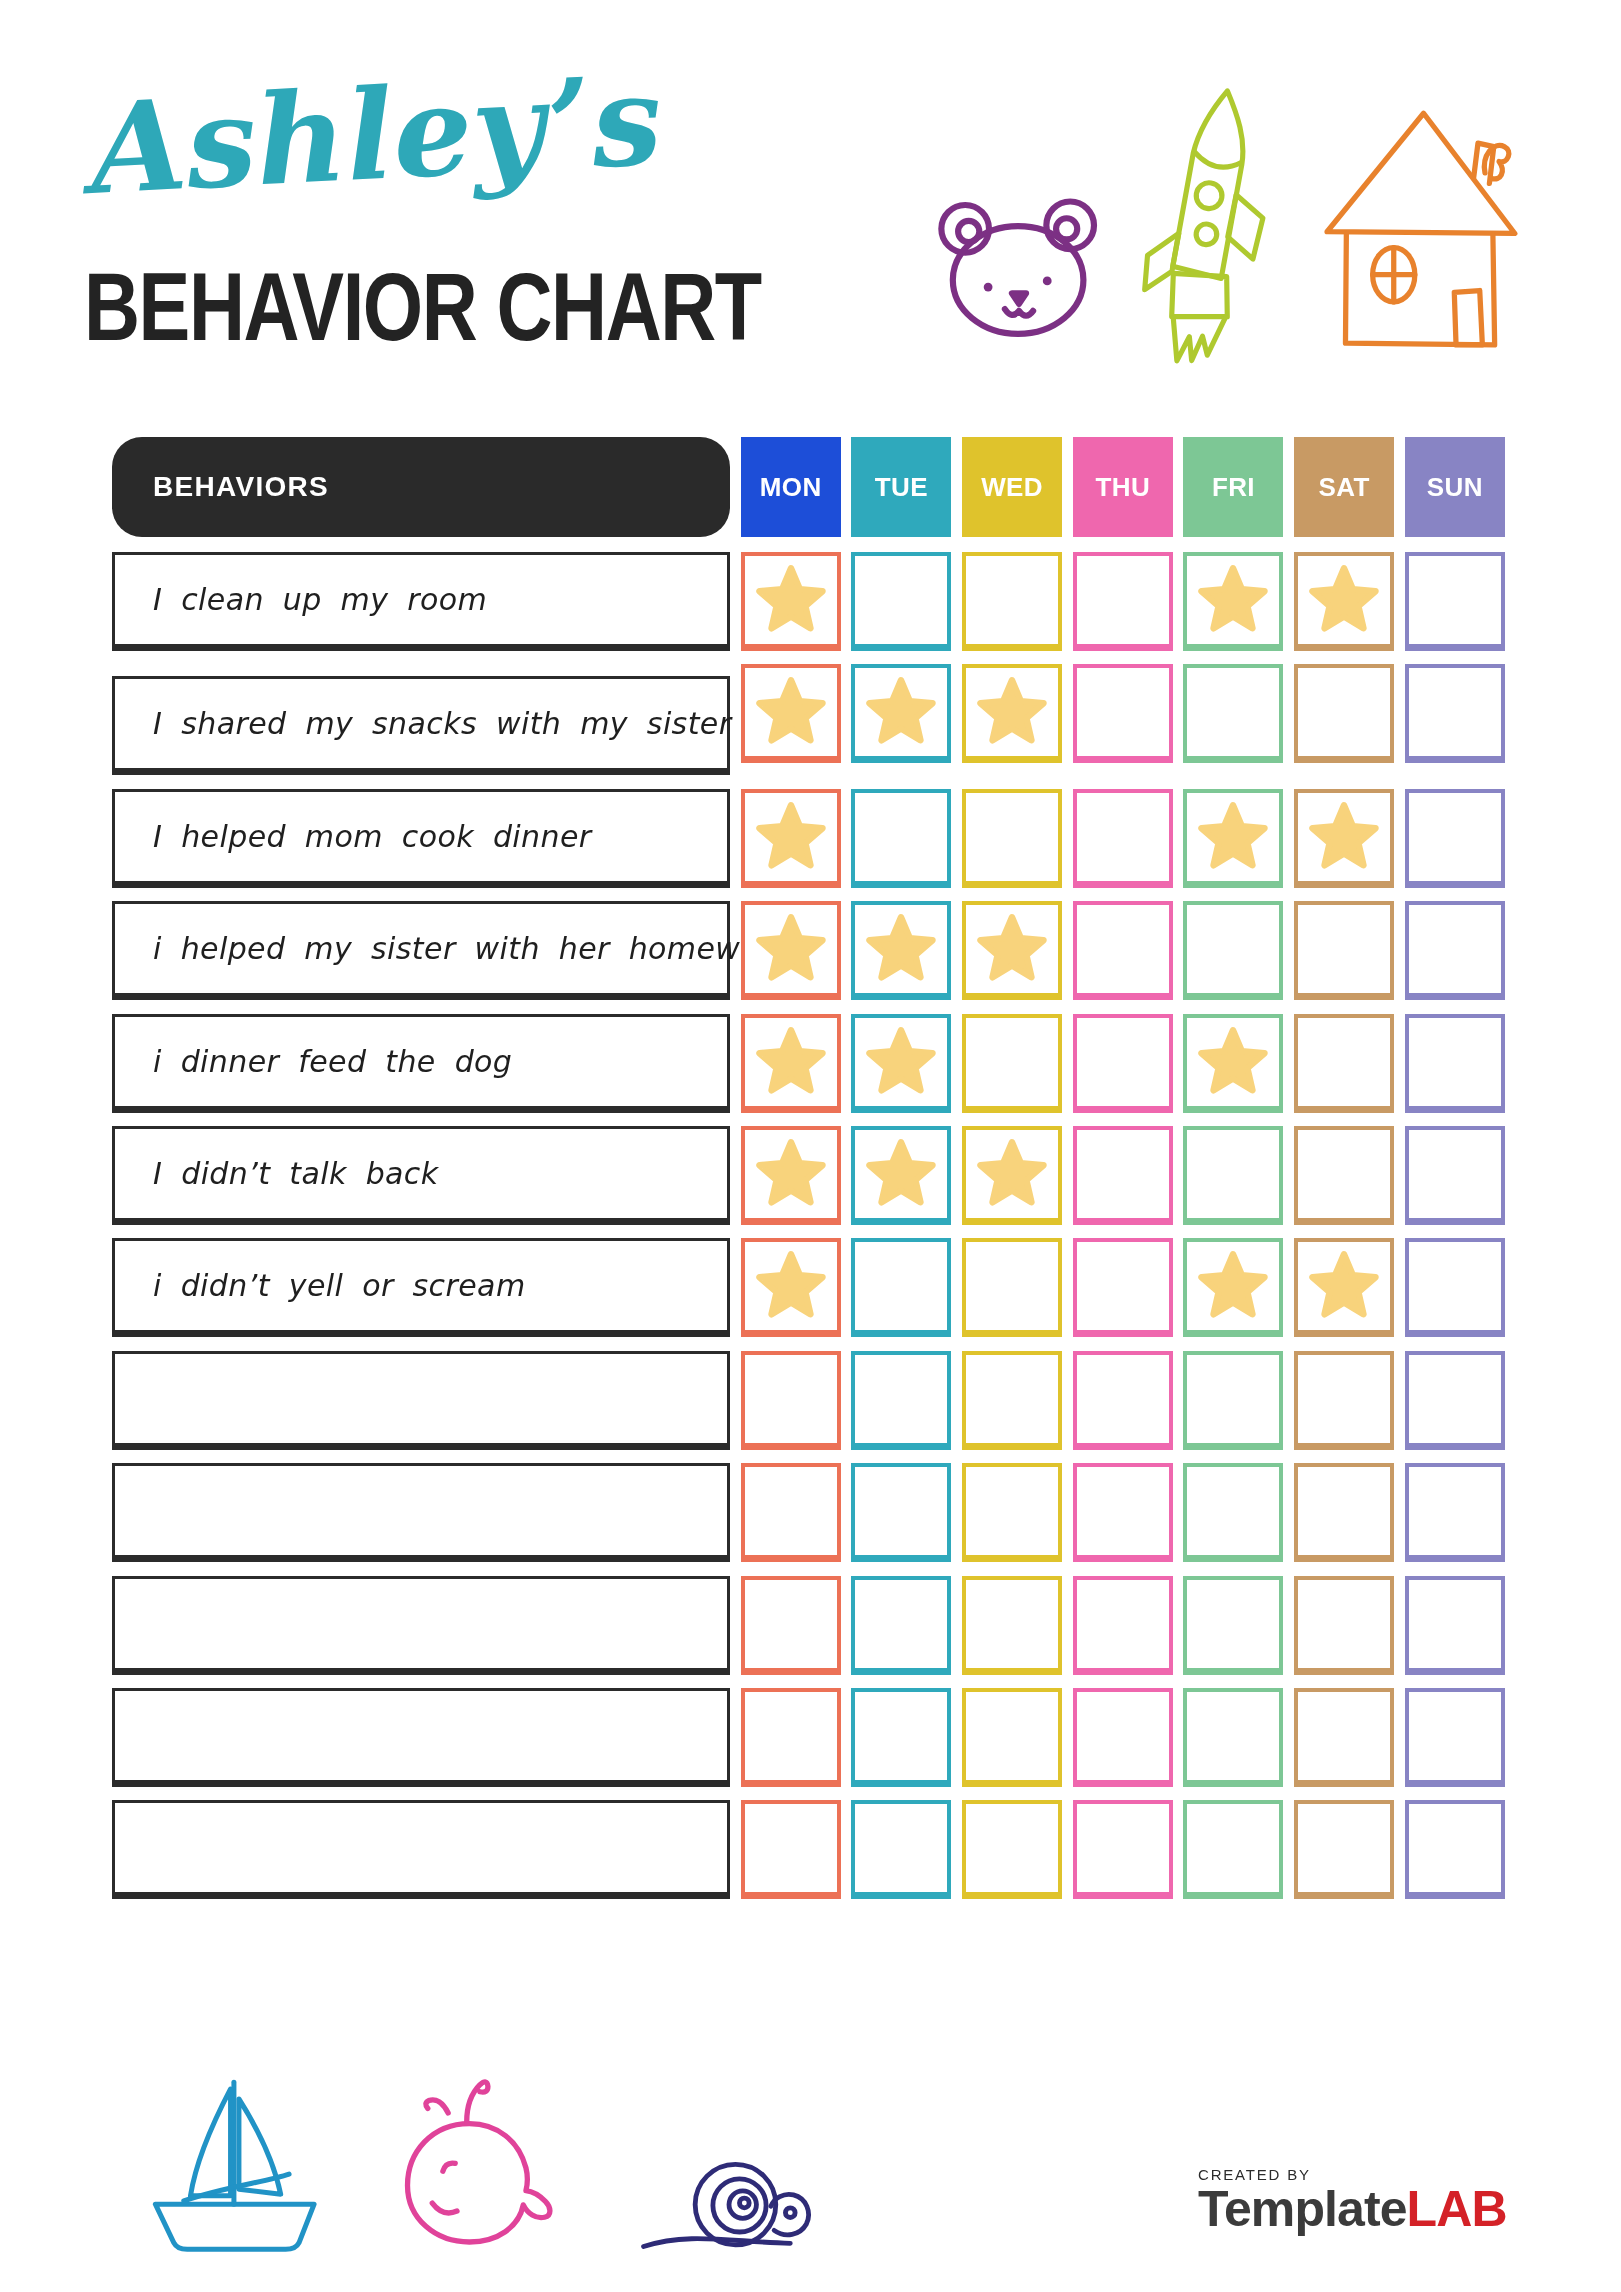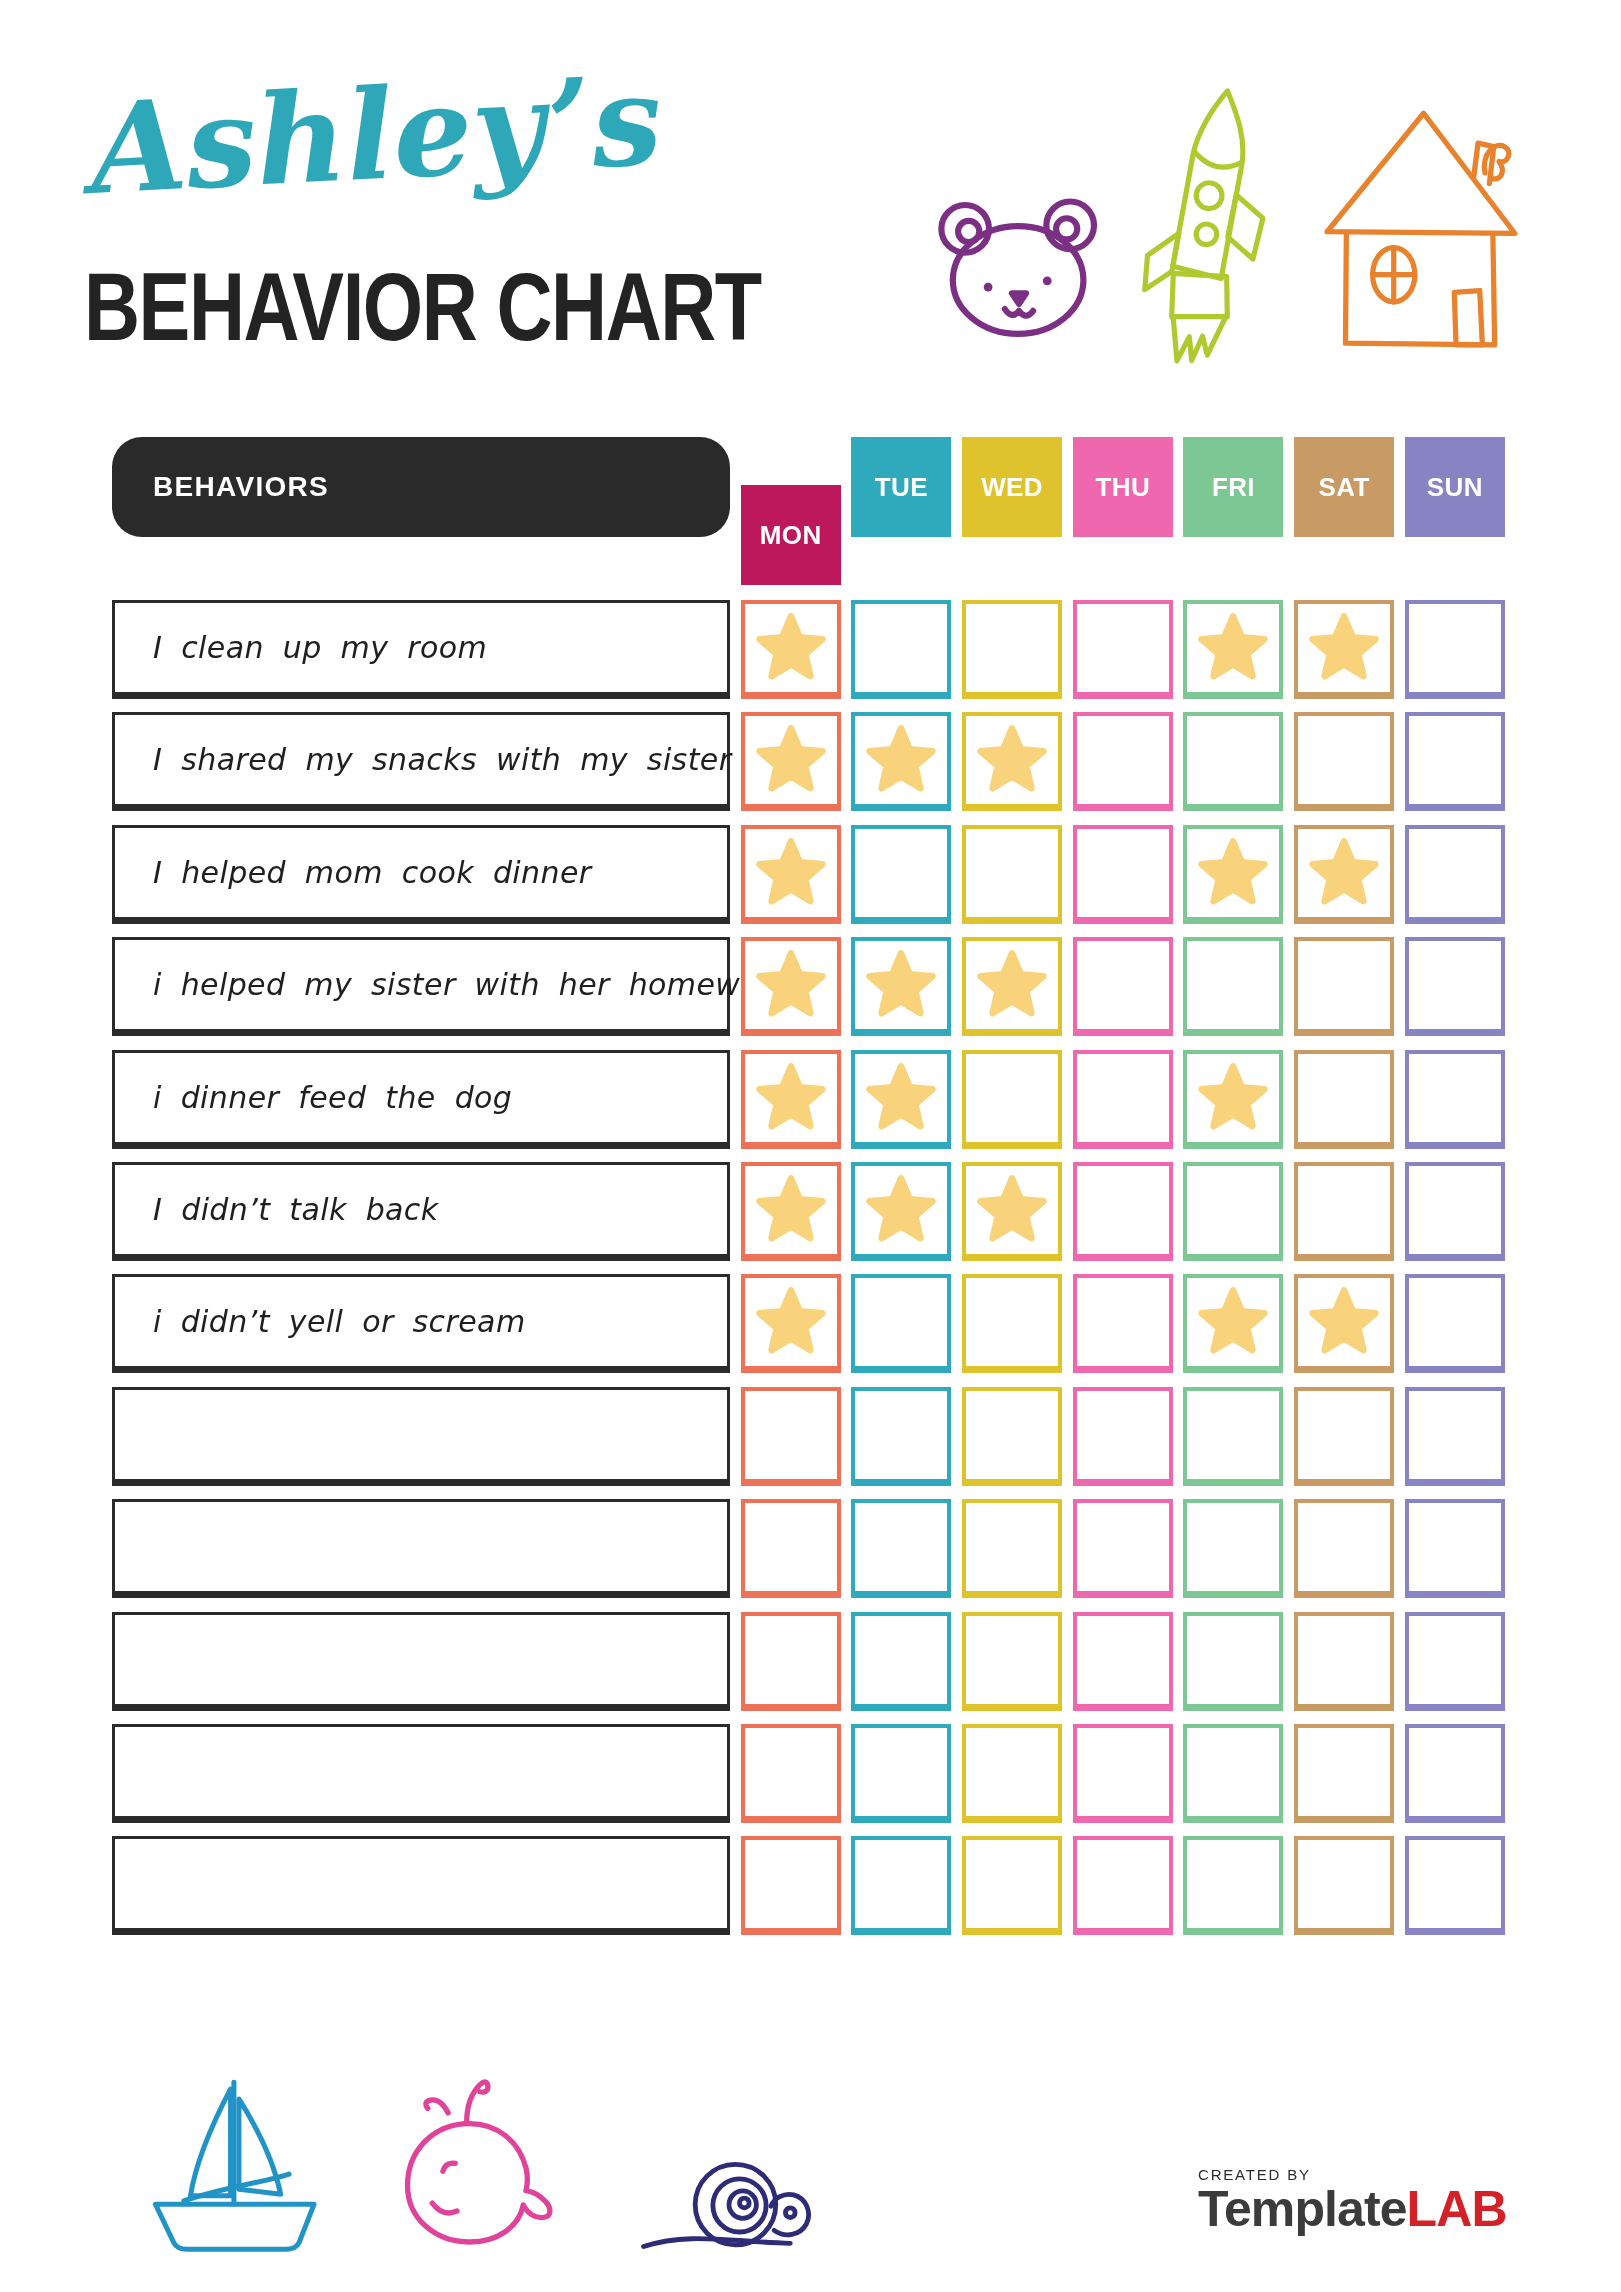--- a/index.html
+++ b/index.html
@@ -77,21 +77,21 @@
       <path d="M38,166 L37,290 L207,292 L205,167"></path>
       <ellipse cx="92" cy="212" rx="24" ry="31"></ellipse>
       <path d="M92,181 V243 M68,212 H116"></path>
       <path d="M161,232 L190,230 L193,292 L163,292 Z"></path>
     </g>
   </svg>
 
   <div id="table-root">
       <div class="t-row t-header">
         <div class="behaviors-head" style="background: rgb(42, 42, 42); border-radius: 30px;">BEHAVIORS</div>
-        <div class="day-head" style="background: #be185d; margin-top: 48px;">MON</div>
+        <div class="day-head" style="background: #1d4ed8;">MON</div>
         <div class="day-head" style="background: rgb(47, 169, 188);">TUE</div>
         <div class="day-head" style="background: rgb(223, 195, 44);">WED</div>
         <div class="day-head" style="background: rgb(239, 103, 174);">THU</div>
         <div class="day-head" style="background: rgb(125, 199, 149);">FRI</div>
         <div class="day-head" style="background: rgb(200, 154, 100);">SAT</div>
         <div class="day-head" style="background: rgb(136, 132, 196);">SUN</div>
       </div>
       <div class="t-row">
         <div class="b-label" style="border-color: rgb(43, 43, 43);">I clean up my room</div>
         <div class="star-cell" style="border-color: rgb(236, 113, 86);">
@@ -108,21 +108,21 @@
           </svg>
         </div>
         <div class="star-cell" style="border-color: rgb(200, 154, 100);">
           <svg viewBox="0 0 100 100">
             <path d="M50,6 L62.3,35 L93.7,37.8 L70,58.5 L77,89.2 L50,73 L23,89.2 L30,58.5 L6.3,37.8 L37.7,35 Z" fill="#F8D37C" stroke="#F8D37C" stroke-width="9" stroke-linejoin="round"></path>
           </svg>
         </div>
         <div class="star-cell" style="border-color: rgb(136, 132, 196);"></div>
       </div>
       <div class="t-row">
-        <div class="b-label" style="border-color: rgb(43, 43, 43);">I shared my snacks with my sister</div>
+        <div class="b-label" style="border-color: rgb(43, 43, 43); margin-top: 12px;">I shared my snacks with my sister</div>
         <div class="star-cell" style="border-color: rgb(236, 113, 86);">
           <svg viewBox="0 0 100 100">
             <path d="M50,6 L62.3,35 L93.7,37.8 L70,58.5 L77,89.2 L50,73 L23,89.2 L30,58.5 L6.3,37.8 L37.7,35 Z" fill="#F8D37C" stroke="#F8D37C" stroke-width="9" stroke-linejoin="round"></path>
           </svg>
         </div>
         <div class="star-cell" style="border-color: rgb(47, 169, 188);">
           <svg viewBox="0 0 100 100">
             <path d="M50,6 L62.3,35 L93.7,37.8 L70,58.5 L77,89.2 L50,73 L23,89.2 L30,58.5 L6.3,37.8 L37.7,35 Z" fill="#F8D37C" stroke="#F8D37C" stroke-width="9" stroke-linejoin="round"></path>
           </svg>
         </div>

